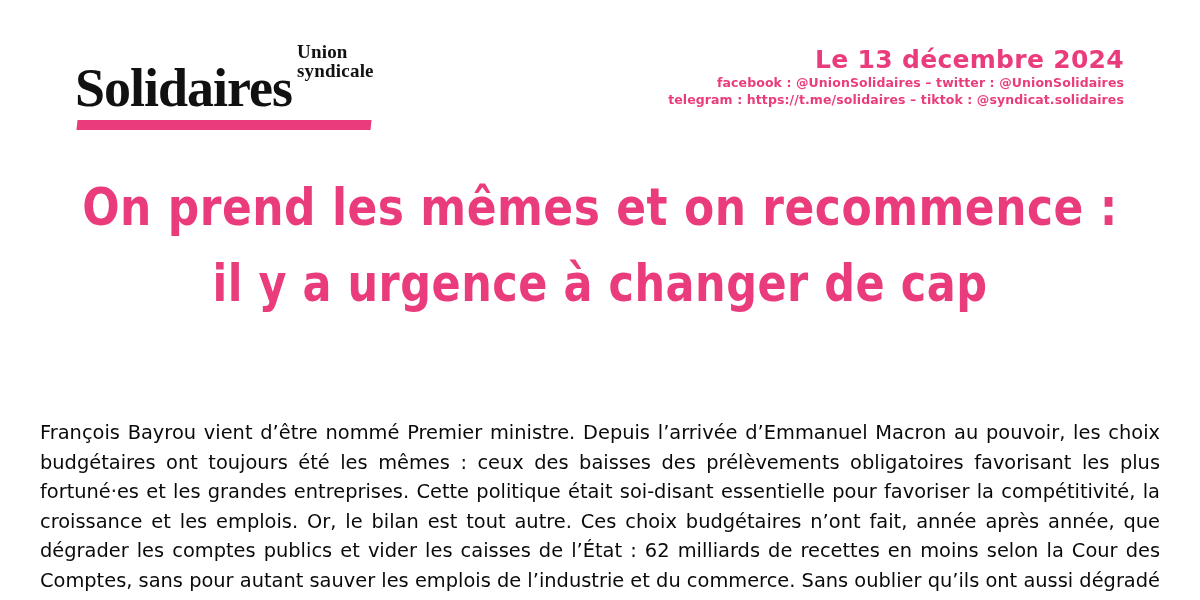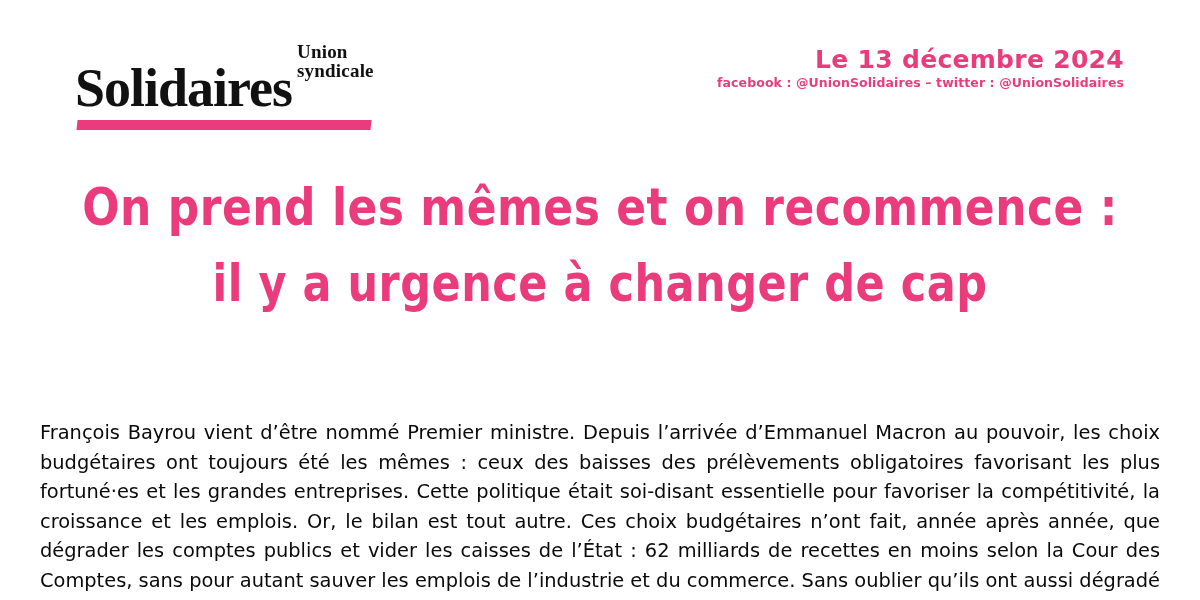--- a/index.html
+++ b/index.html
@@ -149,20 +149,21 @@
         <div>syndicale</div>
       </div>
       <div class="logo-solidaires">Solidaires</div>
       <div class="logo-underline"></div>
     </div>
 
     <div class="header-right">
       <div class="date">Le 13 décembre 2024</div>
       <div class="socials">
         <div>facebook : @UnionSolidaires – twitter : @UnionSolidaires</div>
+        <div>telegram : https://t.me/solidaires – tiktok : @syndicat.solidaires</div>
       </div>
     </div>
 
   </div>
 
 
   <div class="headline">
     <span class="l1">On prend les mêmes et on recommence :</span>
     <span class="l2">il y a urgence à changer de cap</span>
   </div>

